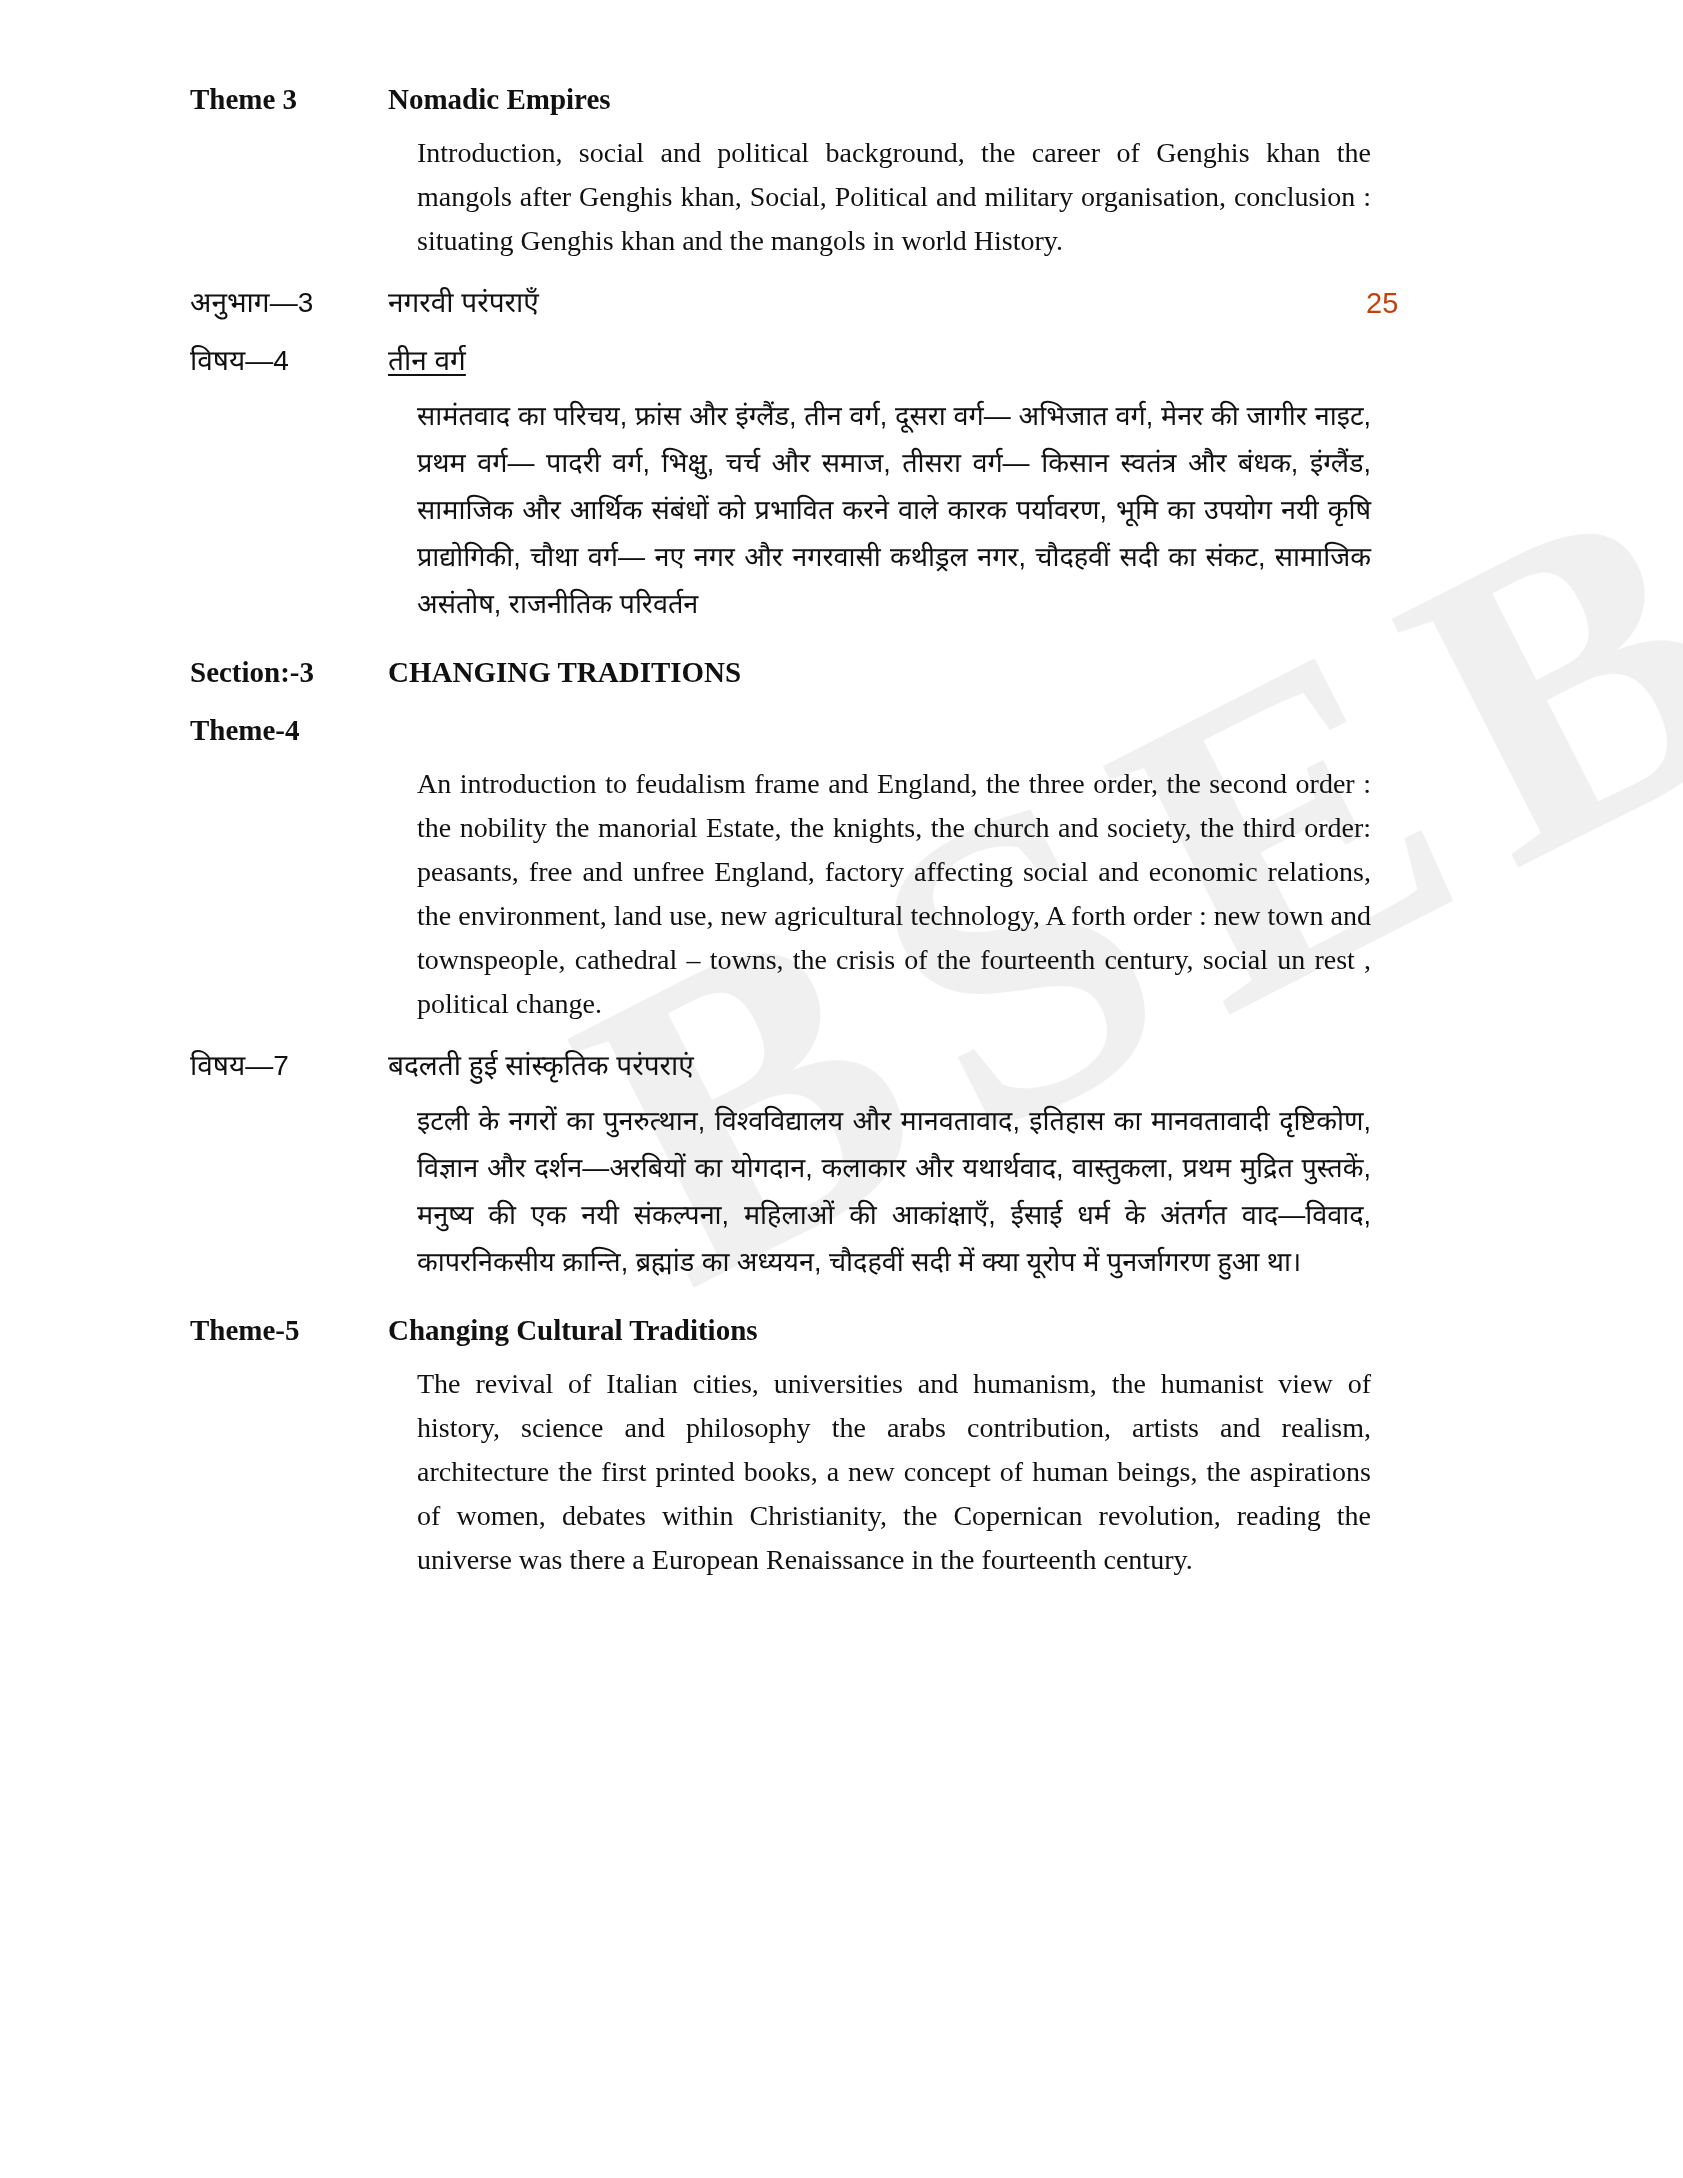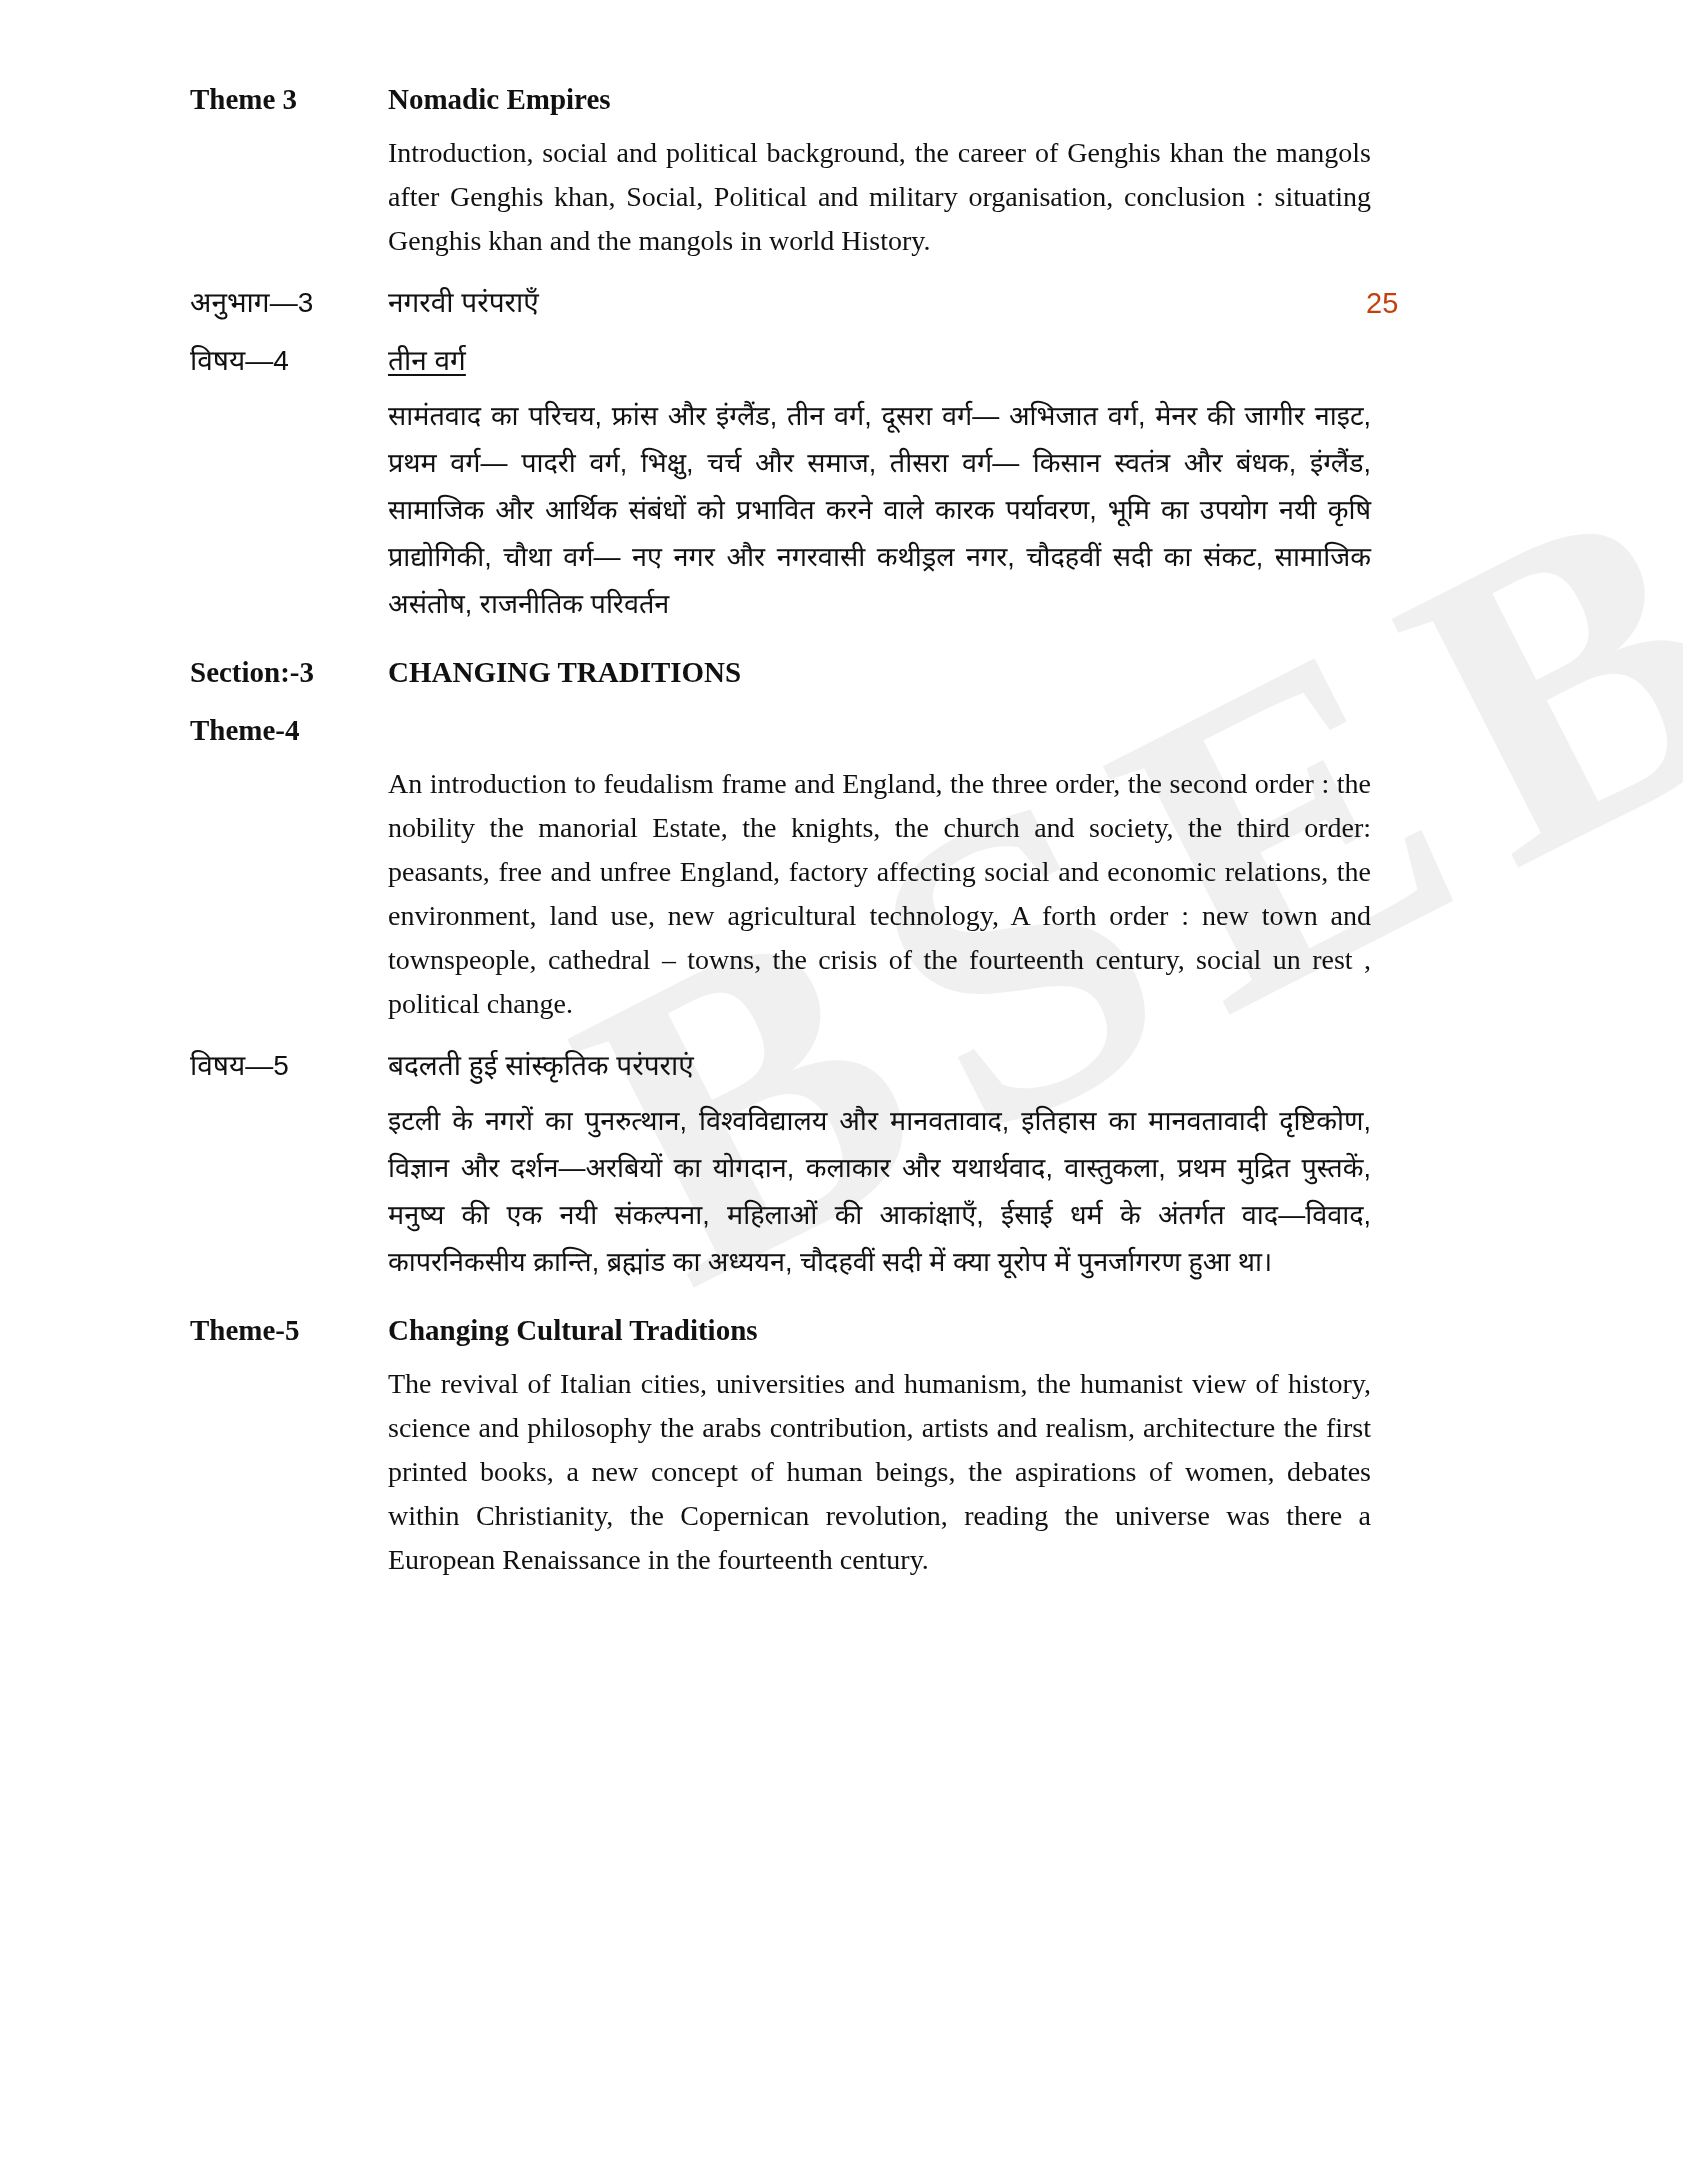--- a/index.html
+++ b/index.html
@@ -93,20 +93,21 @@
   .head-label.dev,
   .head-title.dev {
     font-weight: normal;
     font-size: 28px;
   }
 
   
   .para-row {
     display: flex;
     align-items: flex-end;
+    margin-left: 29px;
   }
   .para {
     font-size: 28px;
     line-height: 44px;
     text-align: justify;
     text-justify: inter-word;
   }
   .para.dev {
     font-size: 27px;
     line-height: 47px;
@@ -184,21 +185,21 @@
     </div>
     <div class="spacer-10"></div>
     <div class="para-row">
       <div class="label-col"></div>
       <div class="body-col para">An introduction to feudalism frame and England, the three order, the second order : the nobility the manorial Estate, the knights, the church and society, the third order: peasants, free and unfree England, factory affecting social and economic relations, the environment, land use, new agricultural technology, A forth order : new town and townspeople, cathedral – towns, the crisis of the fourteenth century, social un  rest , political change.</div>
     </div>
 
     <div class="spacer-18"></div>
 
     <div class="row">
-      <div class="label-col head-label dev">विषय—5</div>
+      <div class="label-col head-label dev">विषय—7</div>
       <div class="body-col head-title dev">बदलती हुई सांस्कृतिक परंपराएं</div>
     </div>
     <div class="spacer-10"></div>
     <div class="para-row">
       <div class="label-col"></div>
       <div class="body-col para dev">इटली के नगरों का पुनरुत्थान, विश्वविद्यालय और मानवतावाद, इतिहास का मानवतावादी दृष्टिकोण, विज्ञान और दर्शन—अरबियों का योगदान, कलाकार और यथार्थवाद, वास्तुकला, प्रथम मुद्रित पुस्तकें, मनुष्य की एक नयी संकल्पना, महिलाओं की आकांक्षाएँ, ईसाई धर्म के अंतर्गत वाद—विवाद, कापरनिकसीय क्रान्ति, ब्रह्मांड का अध्ययन, चौदहवीं सदी में क्या यूरोप में पुनर्जागरण हुआ था।</div>
     </div>
 
     <div class="spacer-22"></div>
 

